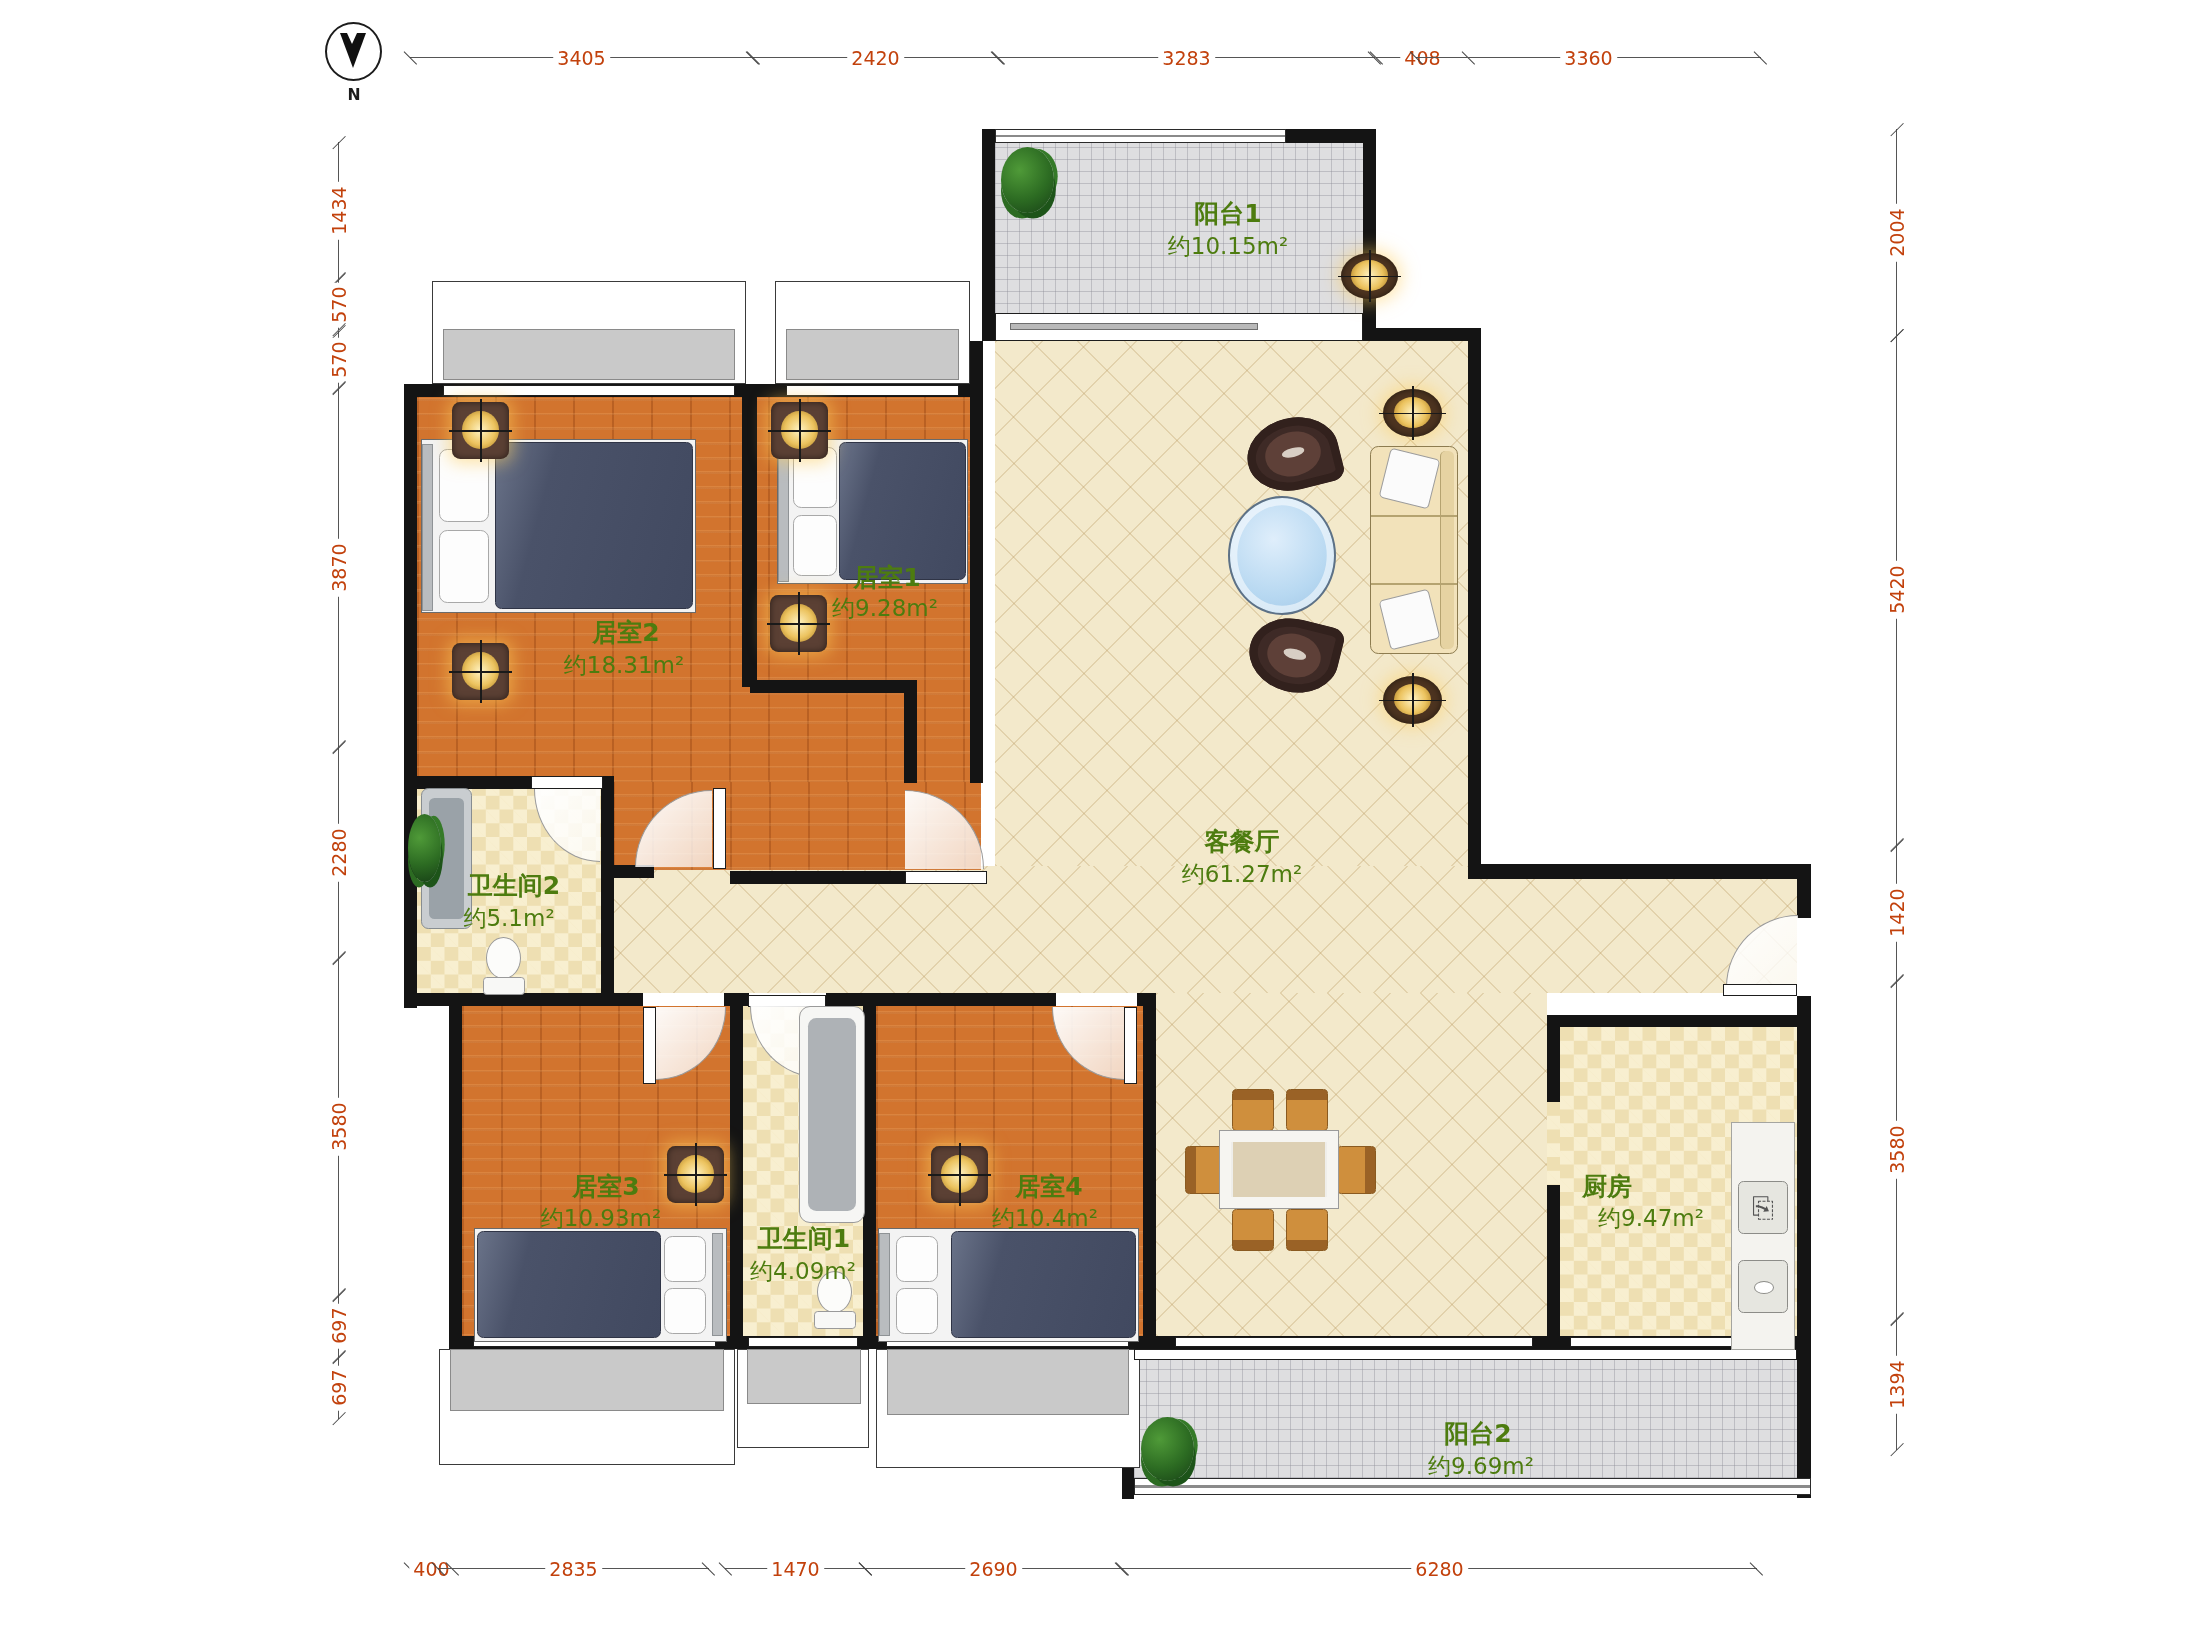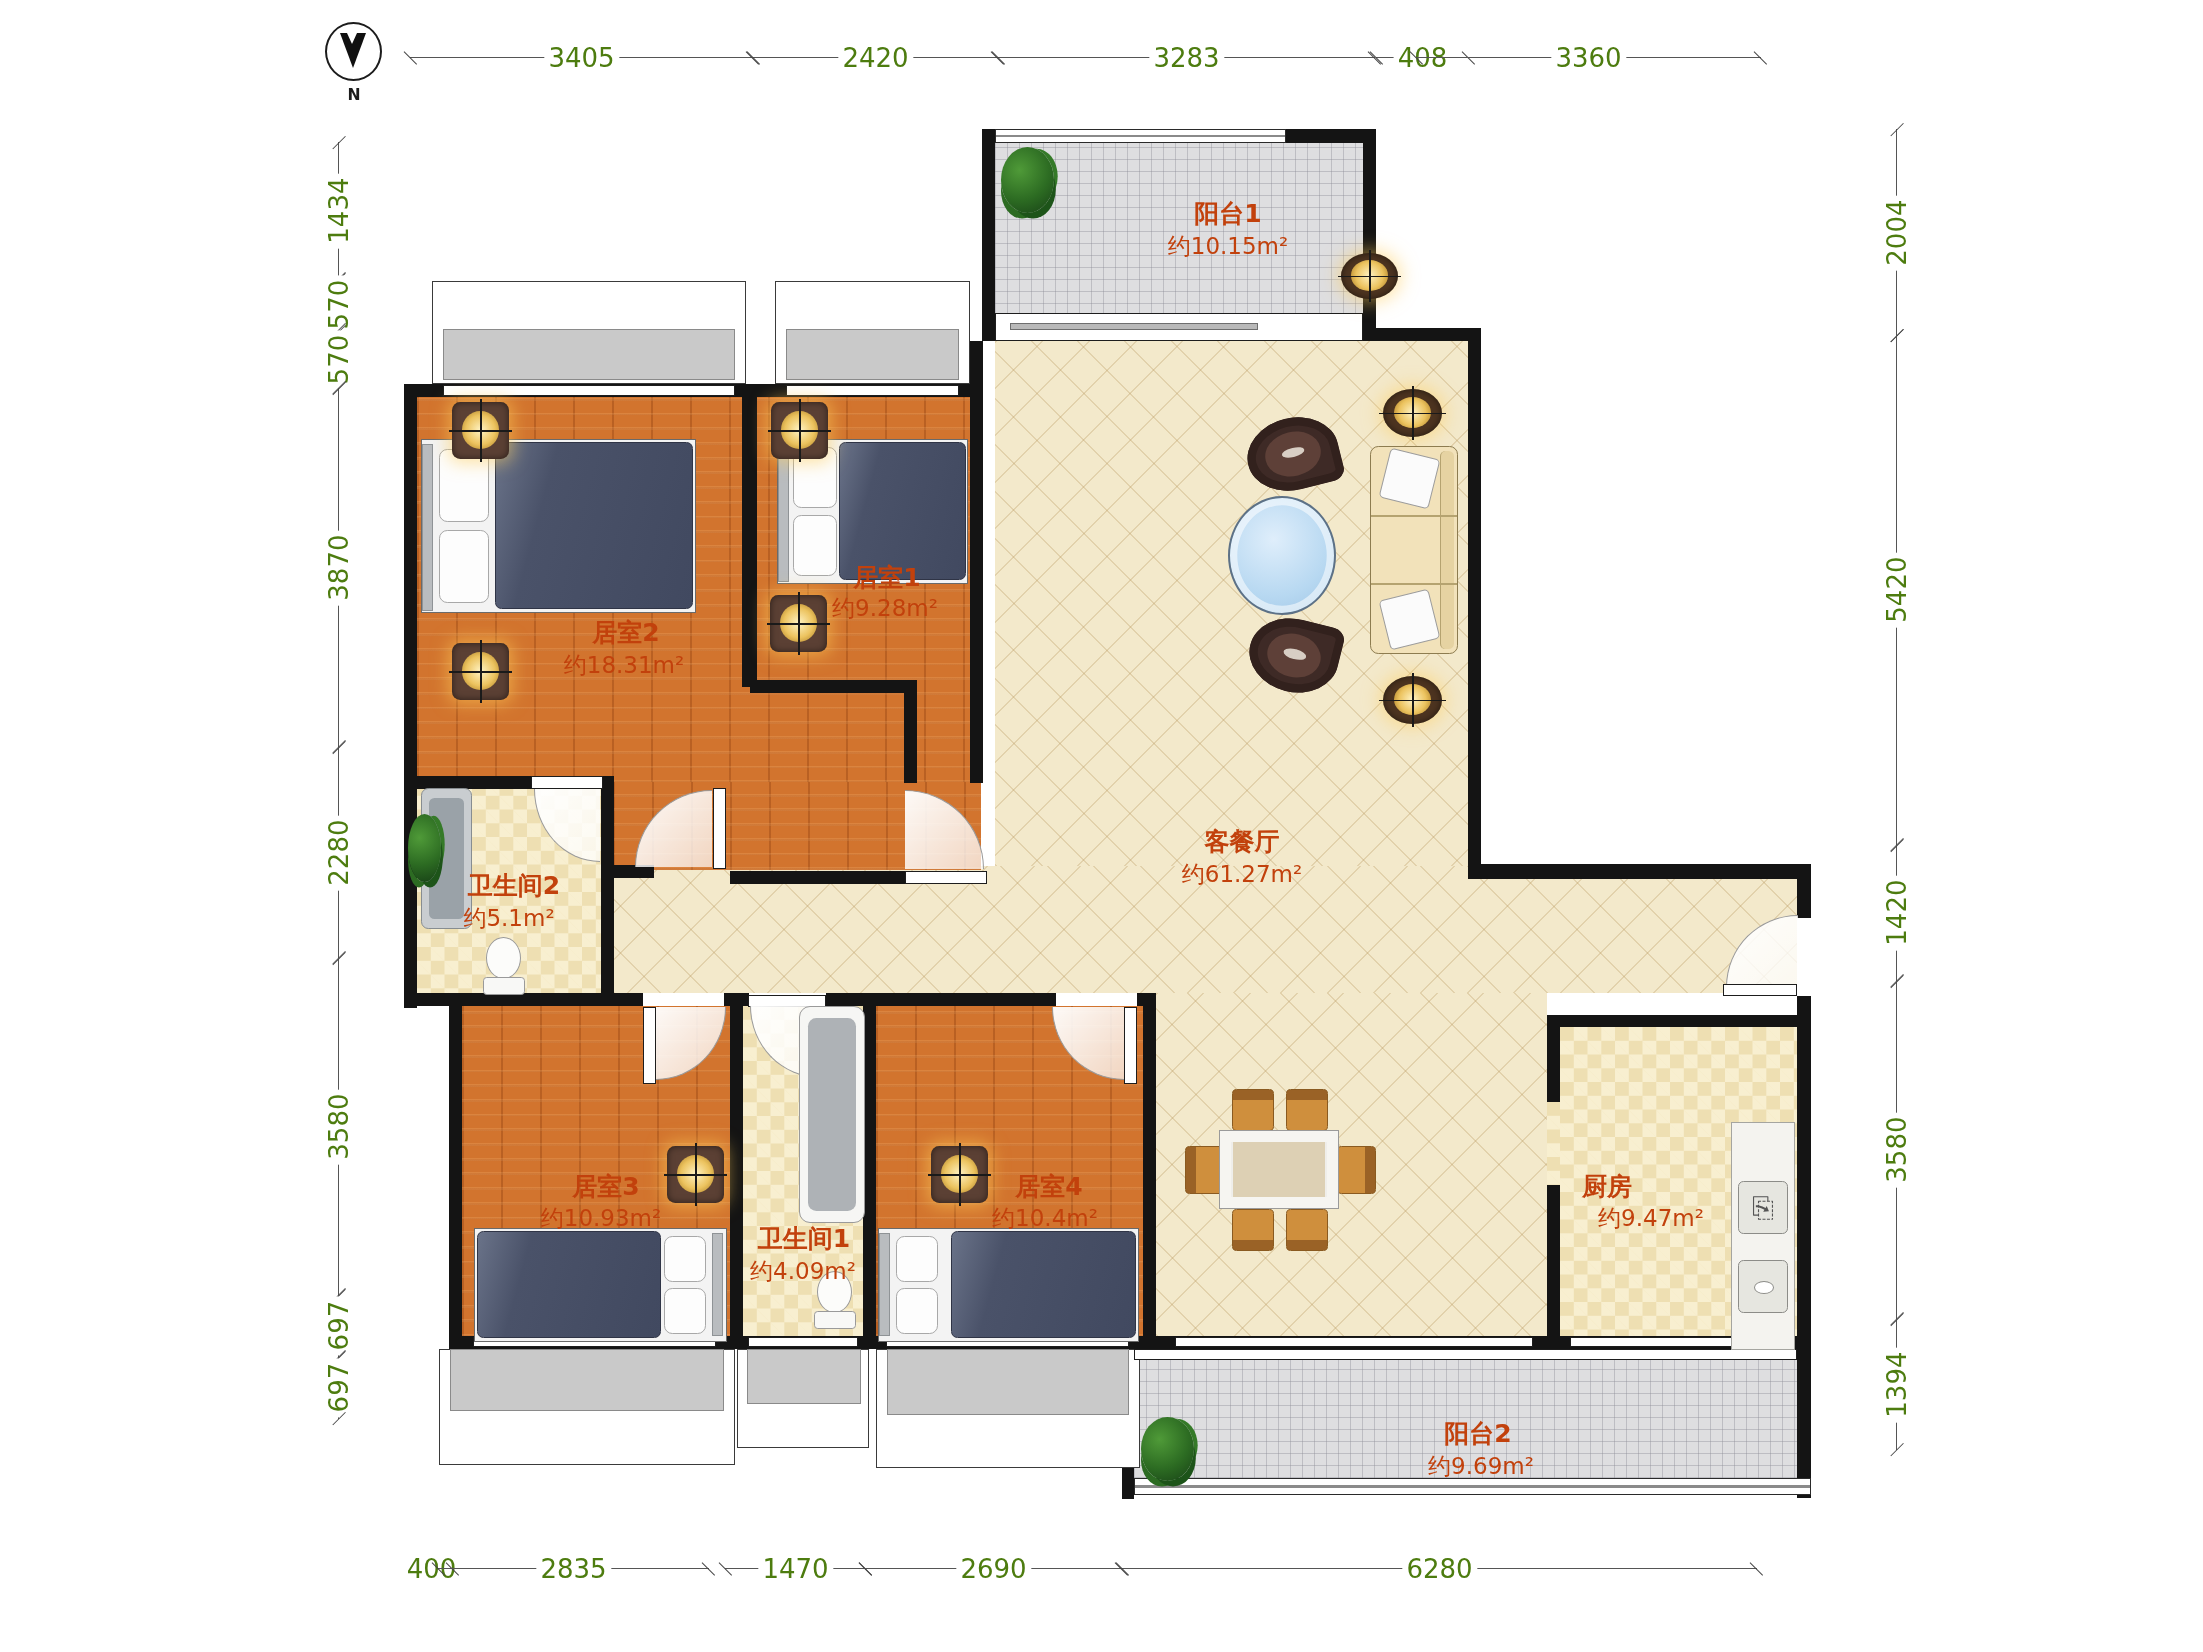--- a/index.html
+++ b/index.html
@@ -25,32 +25,32 @@
   .win{position:absolute;background:#fff;border:1.8px solid #1d1d1d}
   .rail{position:absolute;background:linear-gradient(to bottom,#fff 42%,#8a8a8a 42%,#8a8a8a 58%,#fff 58%);border:1.8px solid #2a2a2a}
   .bayframe{position:absolute;background:#fff;border:1.8px solid #3a3a3a}
   .bayfill{position:absolute;background:#c9c9c9;border:0.9px solid #8a8a8a}
   .arc{position:absolute;background:linear-gradient(135deg,rgba(255,255,255,.96),rgba(255,255,255,.7))}
   .arc-tl{border-radius:100% 0 0 0;border-top:1.8px solid #9a9a9a;border-left:1.8px solid #9a9a9a}
   .arc-tr{border-radius:0 100% 0 0;border-top:1.8px solid #9a9a9a;border-right:1.8px solid #9a9a9a}
   .arc-bl{border-radius:0 0 0 100%;border-bottom:1.8px solid #9a9a9a;border-left:1.8px solid #9a9a9a}
   .arc-br{border-radius:0 0 100% 0;border-bottom:1.8px solid #9a9a9a;border-right:1.8px solid #9a9a9a}
   .leaf{position:absolute;background:#fff;border:1.8px solid #1d1d1d}
-  .rlabel{position:absolute;transform:translate(-50%,-50%);color:#c2410c;white-space:nowrap;text-align:left}
+  .rlabel{position:absolute;transform:translate(-50%,-50%);color:#4d7c0f;white-space:nowrap;text-align:left}
   .rname{font-size:25px;font-weight:600}
   .rarea{font-size:23px;font-weight:500}
   
   .dim-h{position:absolute;border-top:0.9px solid #555;height:0}
   .dim-h::before,.dim-h::after{content:"";position:absolute;top:-9.2px;width:0.9px;height:18.4px;background:#444;transform:rotate(-45deg)}
   .dim-h::before{left:0}.dim-h::after{right:0}
   .dim-v{position:absolute;border-left:0.9px solid #555;width:0}
   .dim-v::before,.dim-v::after{content:"";position:absolute;left:-9.2px;width:18.4px;height:0.9px;background:#444;transform:rotate(-45deg)}
   .dim-v::before{top:0}.dim-v::after{bottom:0}
   .dlab{position:absolute;left:50%;top:50%;transform:translate(-50%,-50%);background:#fff;padding:0 4.6px;
-        font-size:26px;color:#4d7c0f;white-space:nowrap;line-height:1}
+        font-size:19px;color:#c2410c;white-space:nowrap;line-height:1}
   .dim-v .dlab{writing-mode:vertical-rl;transform:translate(-50%,-50%) rotate(180deg);padding:4.6px 0}
   
   .bed{position:absolute;background:#f3f3f3;border:1.8px solid #6a6a6a}
   .headboard{position:absolute;background:#b9bcbf;border:0.9px solid #8f9396}
   .pillow{position:absolute;background:#fdfdfd;border:1.8px solid #a8a8a8;border-radius:8.3px}
   .blanket{position:absolute;border:1.8px solid #2f3446;border-radius:6.4px;
            background:linear-gradient(105deg,#6a7389 0%,#4a5269 26%,#414960 100%)}
   .lampsq{position:absolute;background:#5b4034;border-radius:8.3px;box-shadow:inset 0 0 7.3px rgba(0,0,0,.55),0 0 16.5px 3.7px rgba(255,205,90,.55)}
   .lamprd{position:absolute;background:#4d3420;border-radius:50%;box-shadow:inset 0 0 7.3px rgba(0,0,0,.55),0 0 16.5px 3.7px rgba(255,205,90,.5)}
   .lampcore{position:absolute;left:18%;top:16%;width:64%;height:66%;border-radius:50%;

